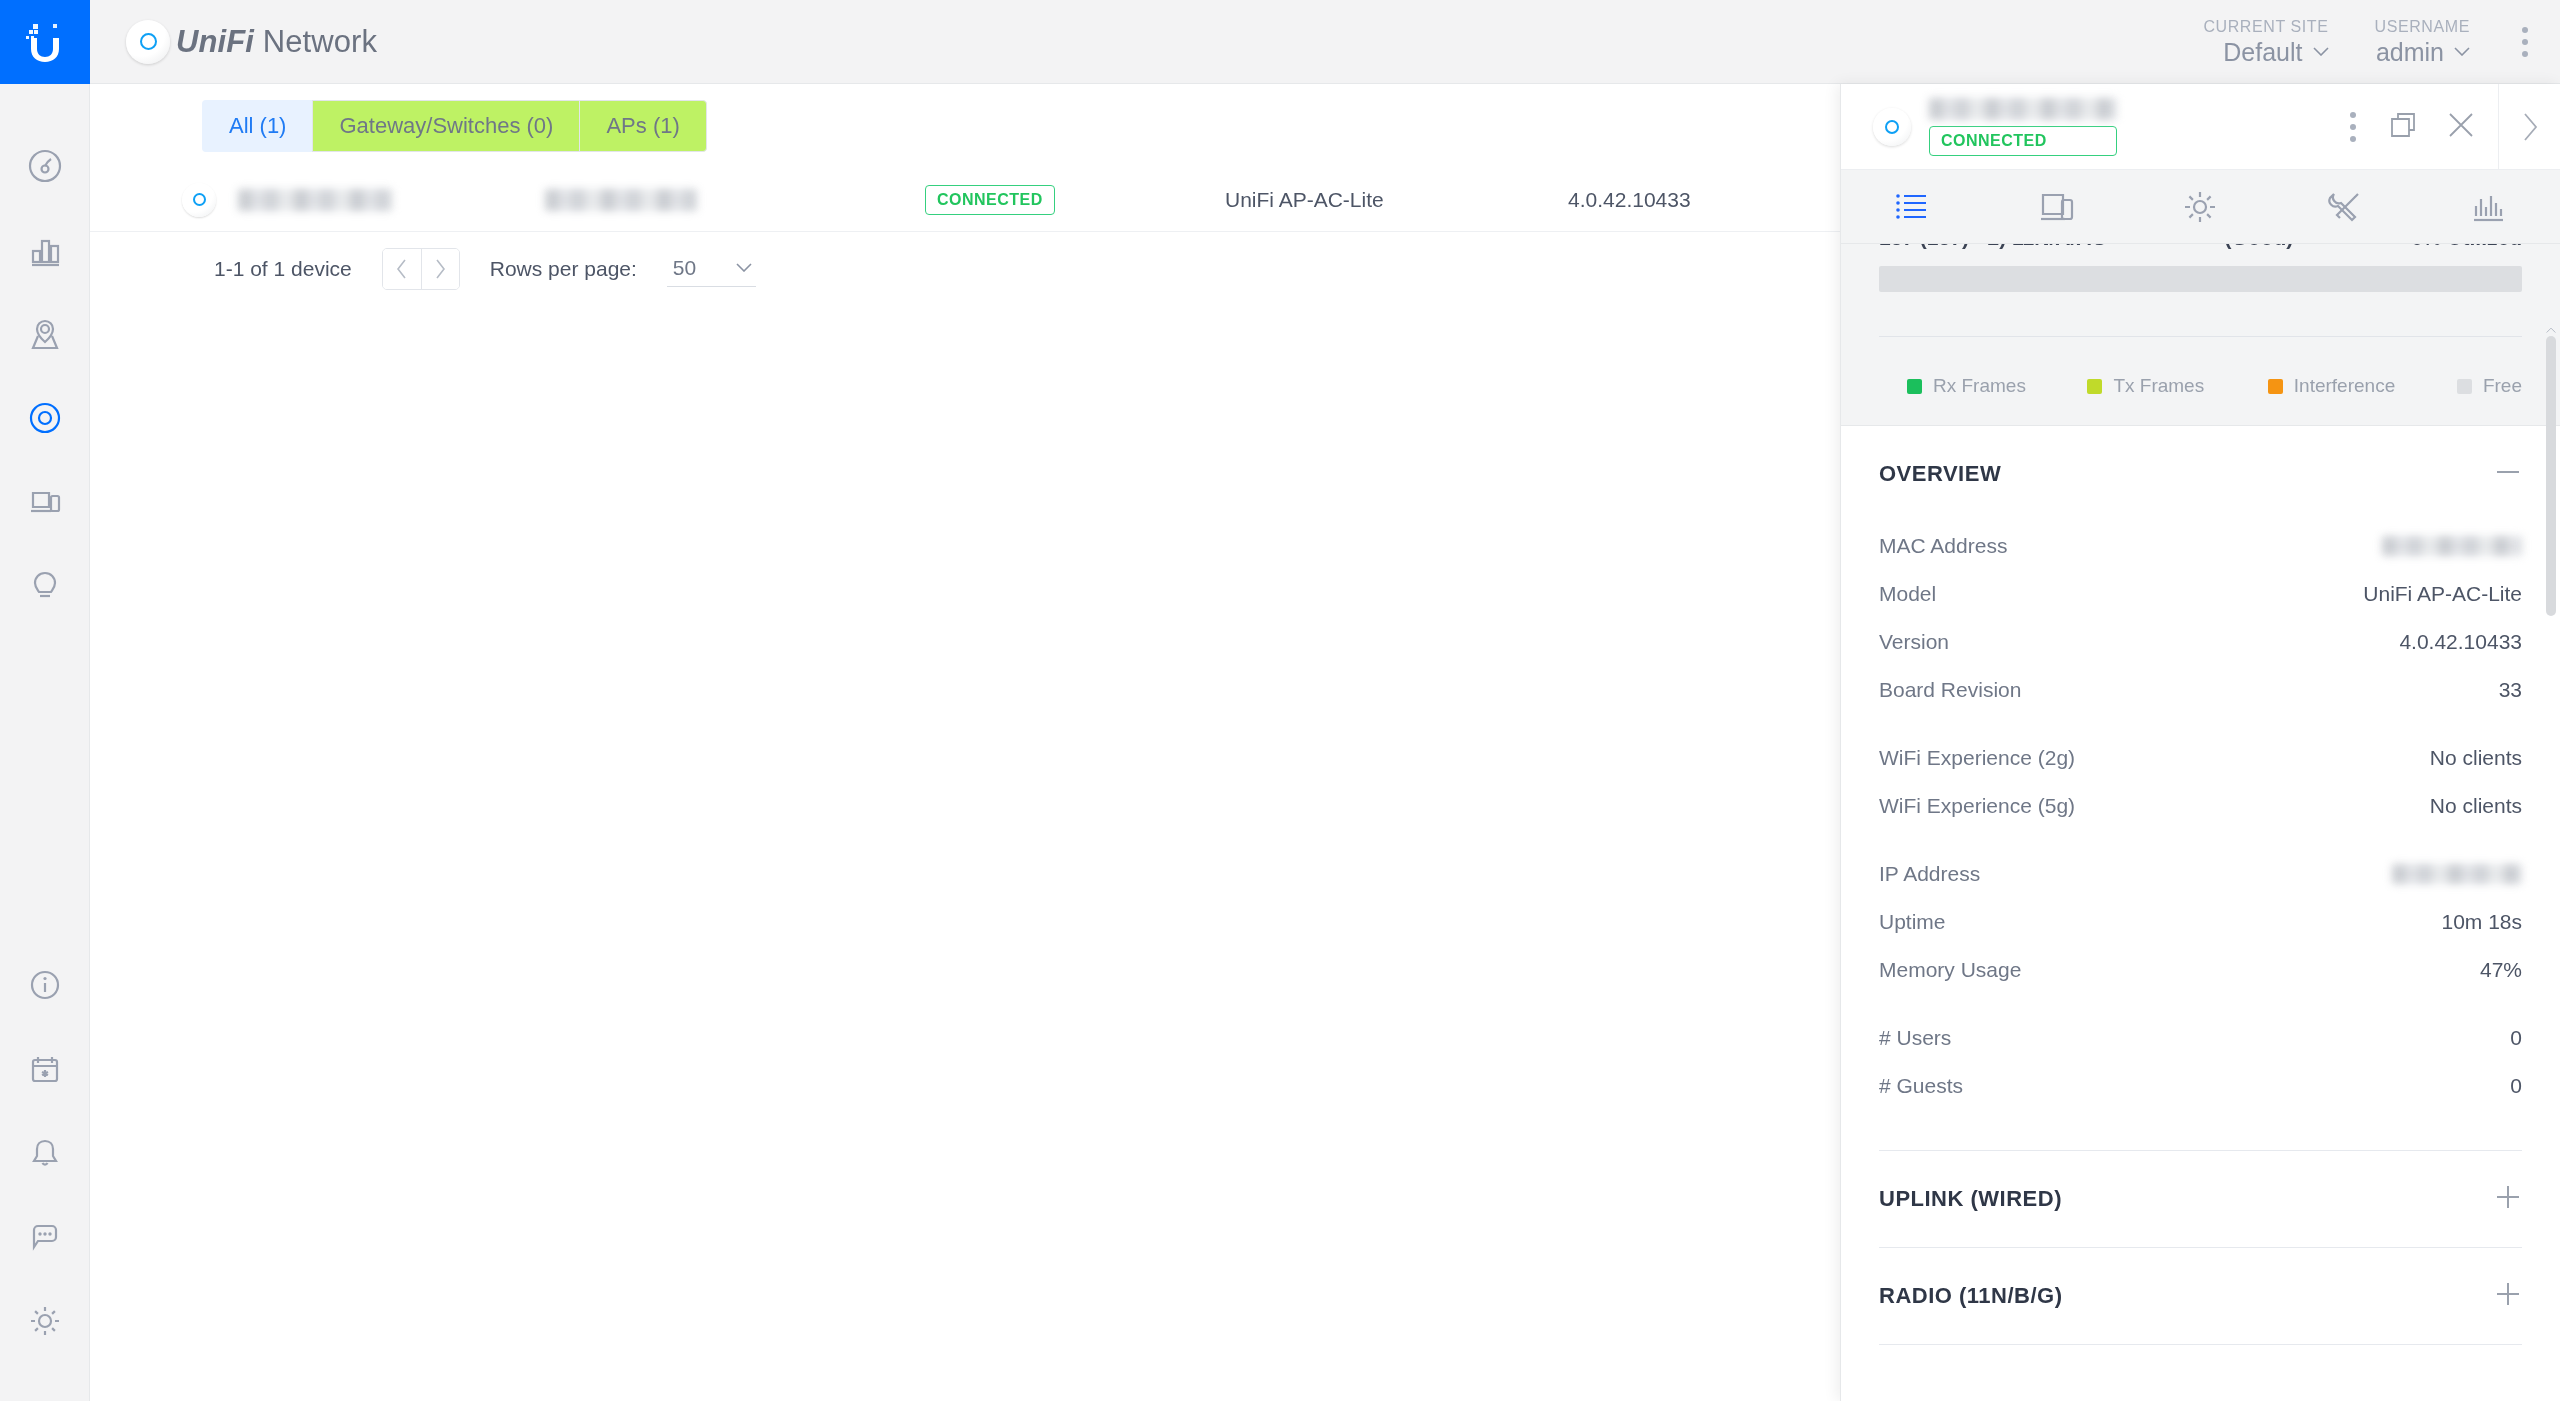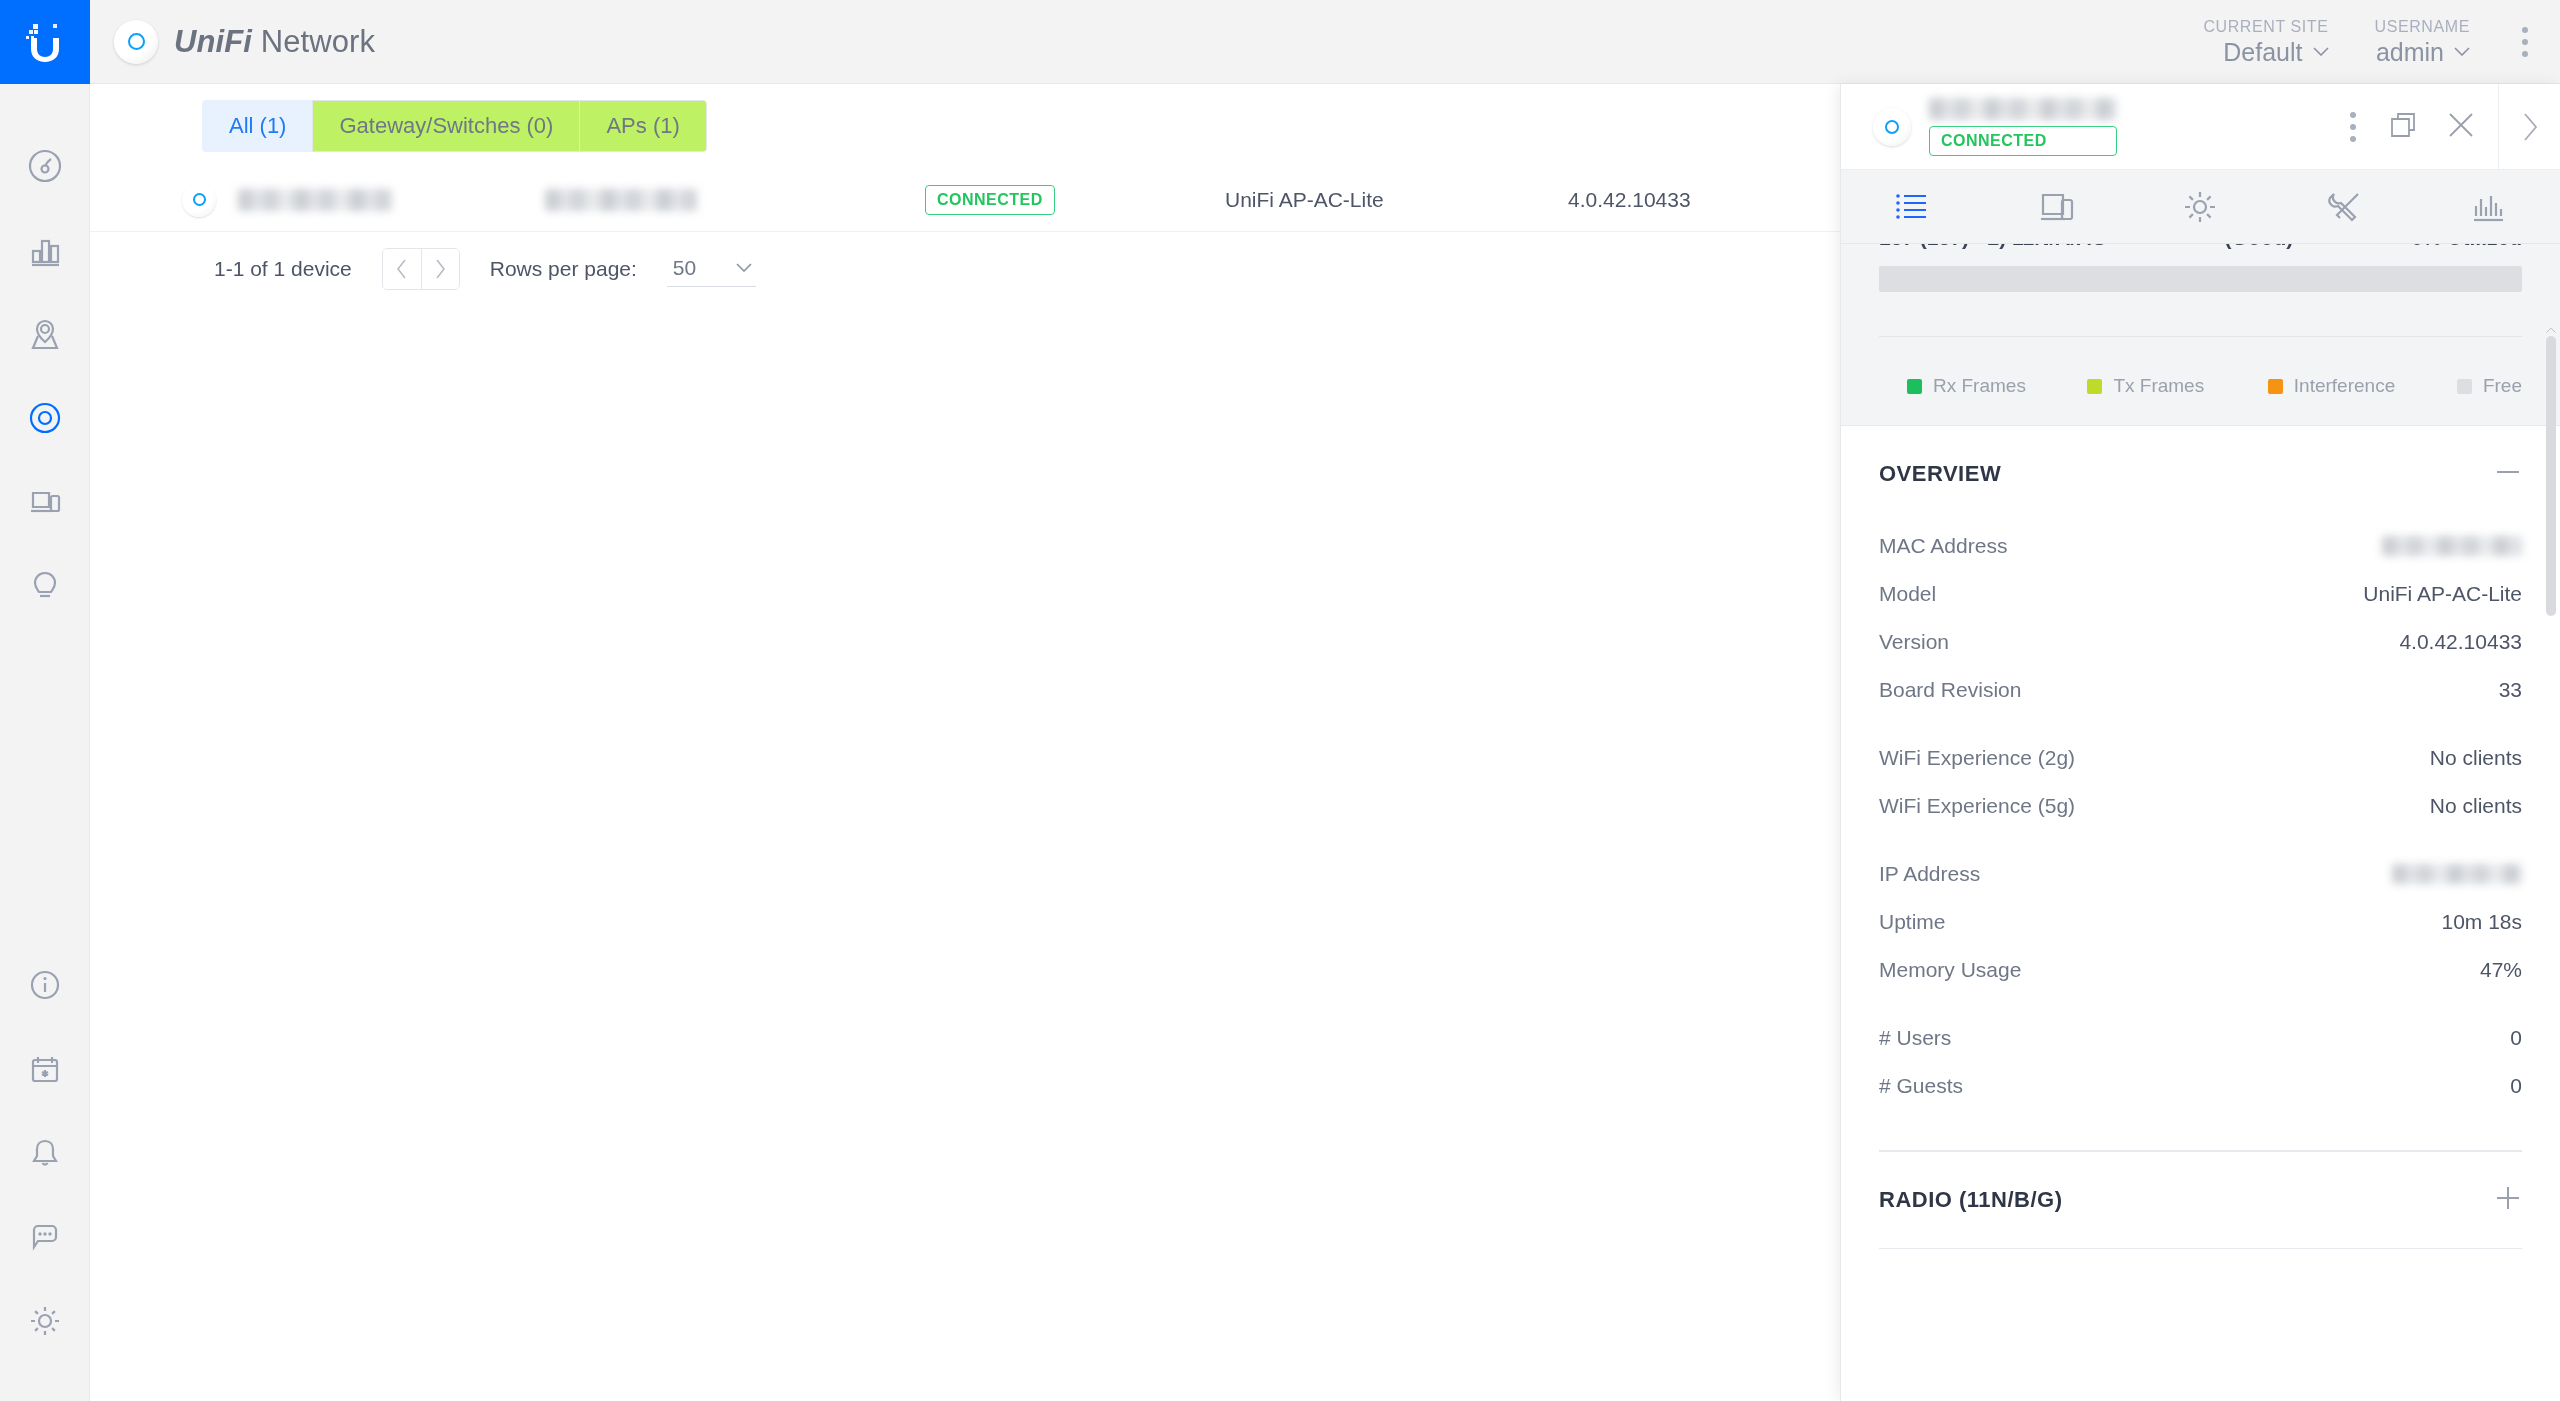--- a/index.html
+++ b/index.html
@@ -36,21 +36,21 @@
   .ic { stroke: #9aa1b0; fill: none; stroke-width: 2.2; }
 
   
   .main { flex: 1; display: flex; flex-direction: column; min-width: 0; position: relative; }
 
   .topbar {
     height: 84px; background: #f3f3f4;
     border-bottom: 1px solid #e6e8ea;
     display: flex; align-items: center; flex: none;
   }
-  .brand { display: flex; align-items: center; padding-left: 24px; gap: 16px; }
+  .brand { display: flex; align-items: center; padding-left: 36px; gap: 6px; }
   .brand-badge {
     width: 44px; height: 44px; border-radius: 50%;
     background: radial-gradient(circle at 36% 30%, #ffffff 0%, #ffffff 55%, #e9eaec 100%);
     box-shadow: 0 1px 3px rgba(0,0,0,.16);
     display: flex; align-items: center; justify-content: center;
   }
   .brand-badge i {
     width: 17px; height: 17px; border-radius: 50%;
     border: 2.4px solid #0ea0f5; display: block;
   }
@@ -576,20 +576,28 @@
           <span class="v">0</span>
         </div>
         <div class="kv">
           <span class="k"># Guests</span>
           <span class="v">0</span>
         </div>
 
         <div style="height:40px"></div>
         <div class="sec-divider"></div>
 
+        <div class="sec-head">
+          <span class="sec-title">UPLINK (WIRED)</span>
+          <span class="sec-toggle">
+            <svg width="28" height="28" viewBox="0 0 28 28">
+                <path d="M3 14h22M14 3v22" stroke="#9aa1ad" stroke-width="2" fill="none"></path>
+              </svg>
+          </span>
+        </div>
         <div class="sec-divider"></div>
 
         <div class="sec-head">
           <span class="sec-title">RADIO (11N/B/G)</span>
           <span class="sec-toggle">
             <svg width="28" height="28" viewBox="0 0 28 28">
                 <path d="M3 14h22M14 3v22" stroke="#9aa1ad" stroke-width="2" fill="none"></path>
               </svg>
           </span>
         </div>

